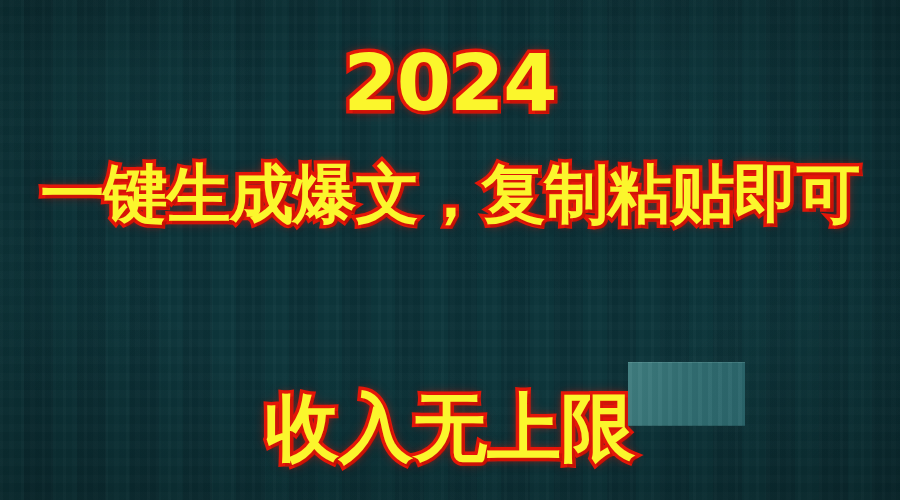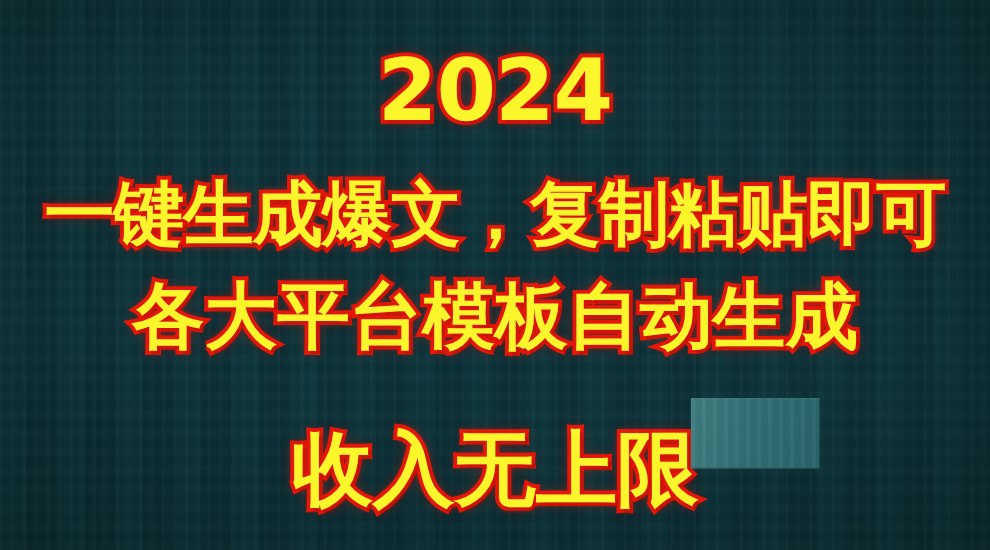--- a/index.html
+++ b/index.html
@@ -134,21 +134,20 @@
   <div class="bg-streaks"></div>
   <div class="bg-mottle"></div>
   <div class="bg-vignette"></div>
 
   <div class="text-layer">
 
     <div class="line" id="line-year">2024</div>
 
     <div class="line" id="line-two">一键生成爆文，复制粘贴即可</div>
 
-    <div class="line" id="line-three">各大平台模板自动生成</div>
 
     <div class="line" id="line-four">收入无上限</div>
 
   </div>
 
   <div id="redaction-patch"></div>
 
 </div>
 
 </body></html>

